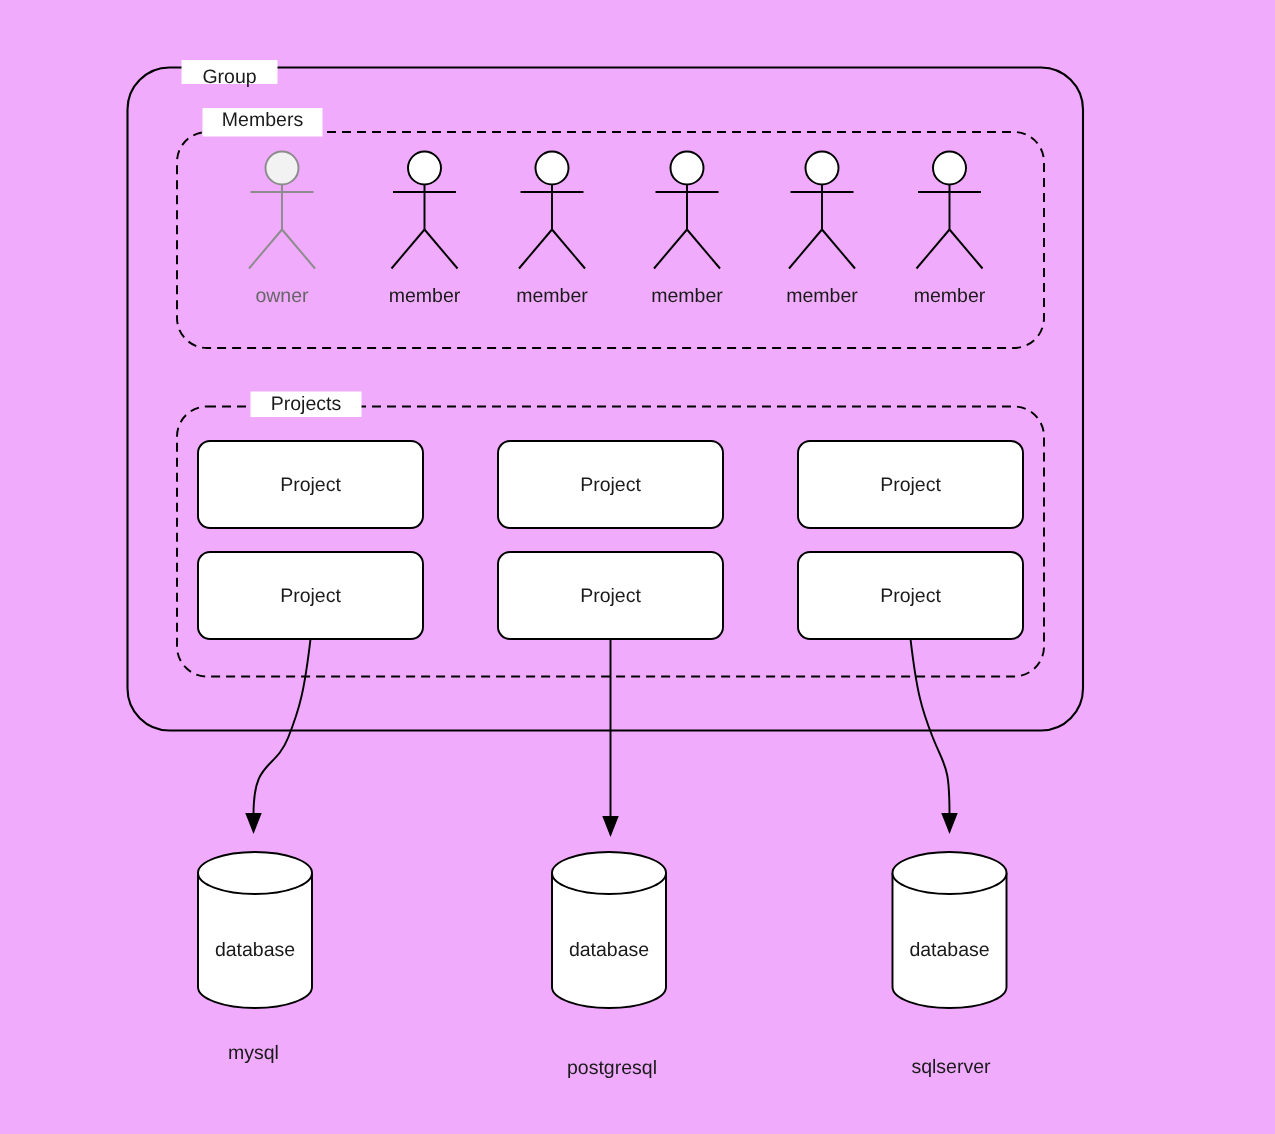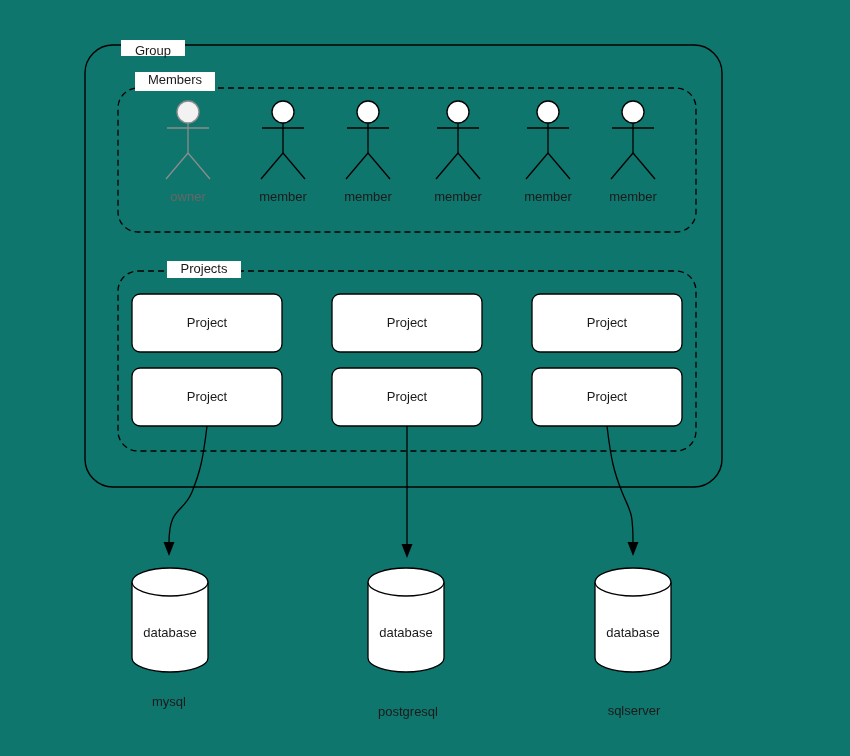--- a/index.html
+++ b/index.html
@@ -4,21 +4,21 @@
 <style>
   html, body {
     margin: 0;
     padding: 0;
     background: #ffffff;
   }
   #stage {
     width: 850px;
     height: 756px;
     position: relative;
-    background: #0f766e;
+    background: #f0abfc;
   }
   svg text {
     font-family: "Liberation Sans", sans-serif;
     font-size: 13px;
     fill: #1a1a1a;
     text-anchor: middle;
   }
   .boundary {
     fill: none;
     stroke: #000000;

